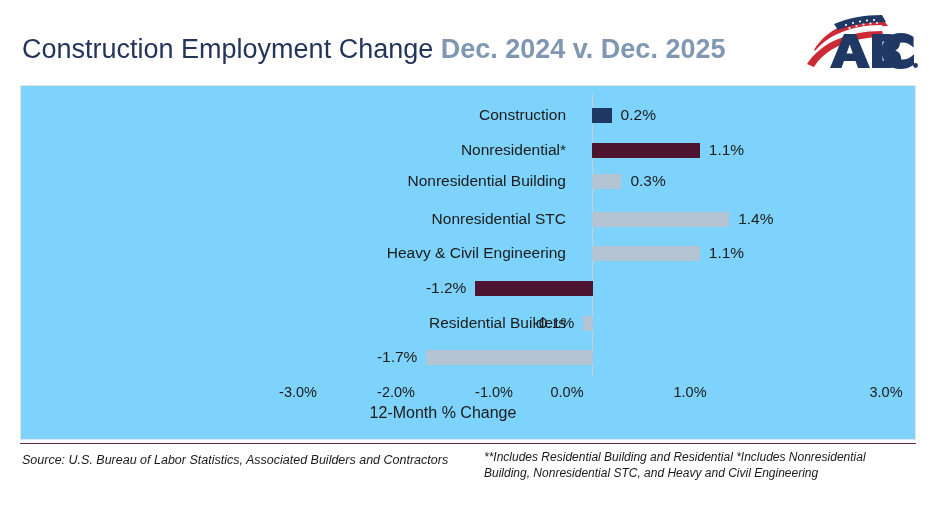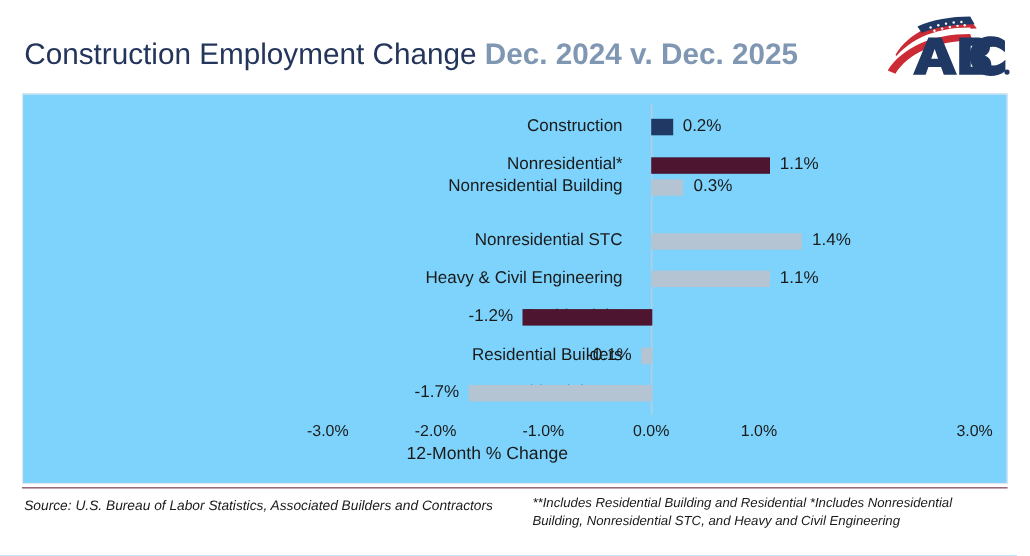--- a/index.html
+++ b/index.html
@@ -140,21 +140,21 @@
               <div class="vallabel pos" style="left: 19.6px;">0.2%</div>
             </div>
           </div>
           <div class="row" style="top: 46.6px;">
             <div class="rowlabel">Nonresidential*</div>
             <div class="barwrap">
               <div class="bar pos" style="width: 107.8px; background: rgb(77, 21, 48);"></div>
               <div class="vallabel pos" style="left: 107.8px;">1.1%</div>
             </div>
           </div>
-          <div class="row" style="top: 67px;">
+          <div class="row" style="top: 78px;">
             <div class="rowlabel">Nonresidential Building</div>
             <div class="barwrap">
               <div class="bar pos" style="width: 29.4px; background: rgb(180, 196, 210);"></div>
               <div class="vallabel pos" style="left: 29.4px;">0.3%</div>
             </div>
           </div>
           <div class="row" style="top: 115.8px;">
             <div class="rowlabel">Nonresidential STC</div>
             <div class="barwrap">
               <div class="bar pos" style="width: 137.2px; background: rgb(180, 196, 210);"></div>
@@ -187,21 +187,21 @@
             <div class="barwrap">
               <div class="bar neg" style="width: 166.6px; background: rgb(180, 196, 210);"></div>
               <div class="vallabel neg" style="right: 166.6px;">-1.7%</div>
             </div>
           </div>
         </div>
       <div class="axis" id="axis">
           <div class="tick" style="left: 277px;">-3.0%</div>
           <div class="tick" style="left: 375px;">-2.0%</div>
           <div class="tick" style="left: 473px;">-1.0%</div>
-          <div class="tick" style="left: 571px;">0.0%</div>
+          <div class="tick" style="left: 546px;">0.0%</div>
           <div class="tick" style="left: 669px;">1.0%</div>
           <div class="tick" style="left: 865px;">3.0%</div>
         </div>
       <div class="axistitle"><span>12-Month % Change</span></div>
     </div>
   </div>
 
   <div class="divider"></div>
   <div class="source">Source: U.S. Bureau of Labor Statistics, Associated Builders and Contractors</div>
   <div class="notes">**Includes Residential Building and Residential *Includes Nonresidential Building, Nonresidential STC, and Heavy and Civil Engineering</div>

